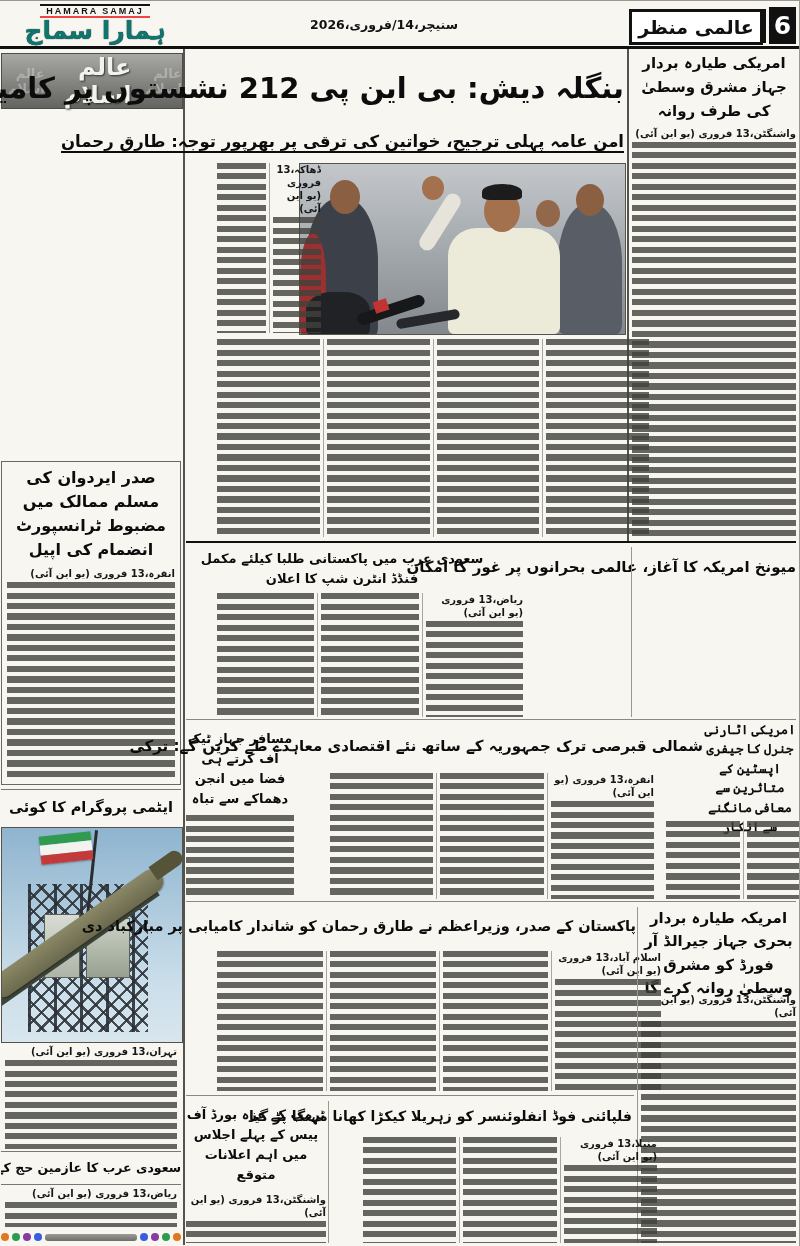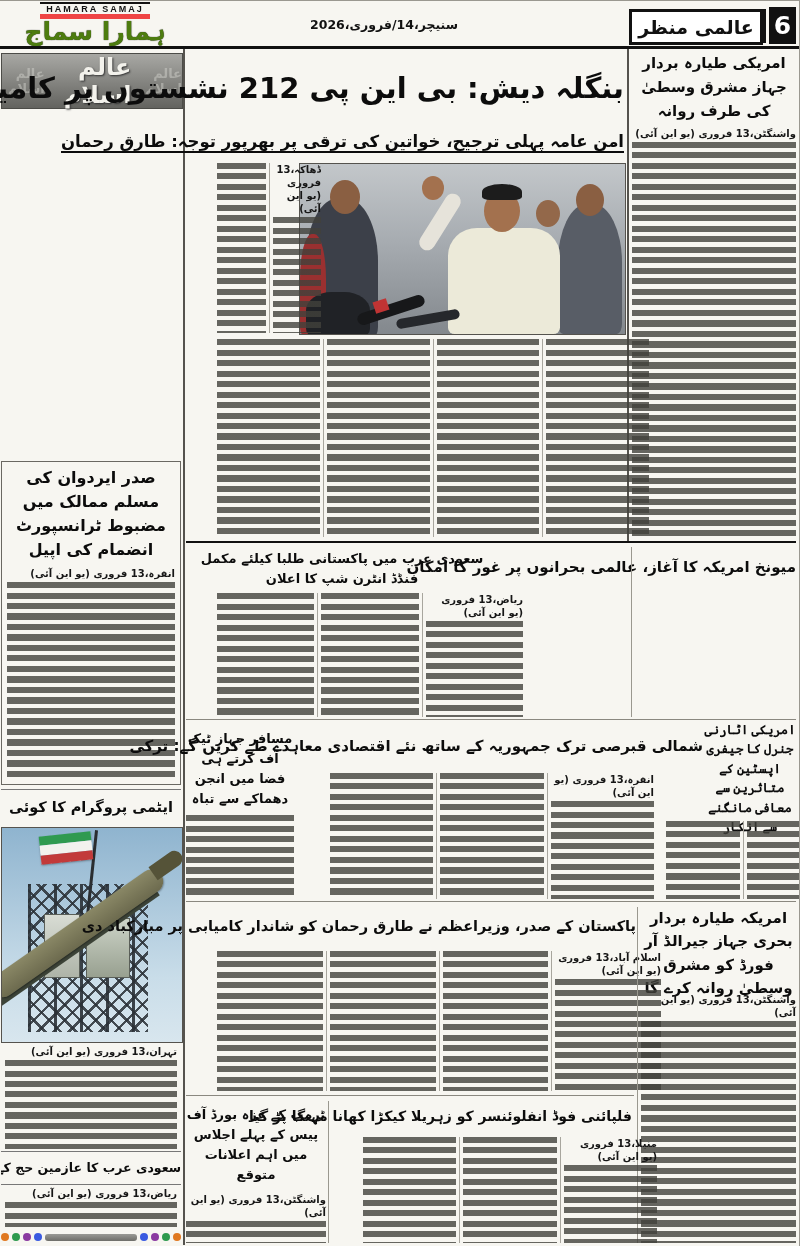--- a/index.html
+++ b/index.html
@@ -12,22 +12,22 @@
   .sim{background:repeating-linear-gradient(180deg,#41413b 0px,#41413b 6px,rgba(0,0,0,0) 6px,rgba(0,0,0,0) 10.5px);opacity:.8;}
   .sim.fill{flex:1;}
   .cols{display:flex;margin-left:28px;}
   .col{flex:1;display:flex;flex-direction:column;padding:0 3px;min-width:0;}
   .col:not(:last-child){border-left:1px solid #a8a69e;}
   .box{border:1px solid #6a6862;background:#f7f6f1;display:flex;flex-direction:column;padding:4px 5px;box-sizing:border-box;}
   .rule-h{background:#111;}
   .rule-v{background:#55534e;}
   
   .logo{display:flex;flex-direction:column;align-items:center;justify-content:center;}
-  .logo .en{font-size:9px;font-weight:bold;letter-spacing:2px;color:#131313;border-top:2px solid #131313;border-bottom:5px solid #ef4444;padding:0 6px;font-family:"Liberation Sans",sans-serif;direction:ltr;}
-  .logo .ur{font-size:25px;font-weight:900;line-height:1.05;color:#4d7c0f;text-shadow:0 0 1px #0a0a0a;}
+  .logo .en{font-size:9px;font-weight:bold;letter-spacing:2px;color:#131313;border-top:2px solid #131313;border-bottom:2px solid #ef4444;padding:0 6px;font-family:"Liberation Sans",sans-serif;direction:ltr;}
+  .logo .ur{font-size:25px;font-weight:900;line-height:1.05;color:#0f766e;text-shadow:0 0 1px #0a0a0a;}
   .section-box{border:3px solid #111;display:flex;align-items:center;justify-content:center;font-weight:bold;font-size:19px;background:#fff;}
   .pageno{background:#111;color:#fff;display:flex;align-items:center;justify-content:center;font-size:25px;font-weight:bold;font-family:"DejaVu Sans",sans-serif;}
   .date{font-size:12.5px;font-weight:bold;text-align:center;}
   
   .banner{background:linear-gradient(180deg,#a8a8a4,#63635f);display:flex;align-items:center;justify-content:center;gap:8px;border:1px solid #4c4c48;}
   .banner .main{color:#f3f2ec;font-size:24px;font-weight:900;text-shadow:1px 1px 2px #333;}
   .banner .ghost{color:#d8d8d2;opacity:.45;font-size:13px;font-weight:bold;}
   
   .photo{border:1px solid #55534e;overflow:hidden;}
   .pm-bg{position:absolute;inset:0;background:linear-gradient(180deg,#c3c7ca 0%,#a7acb1 45%,#83888d 100%);}

